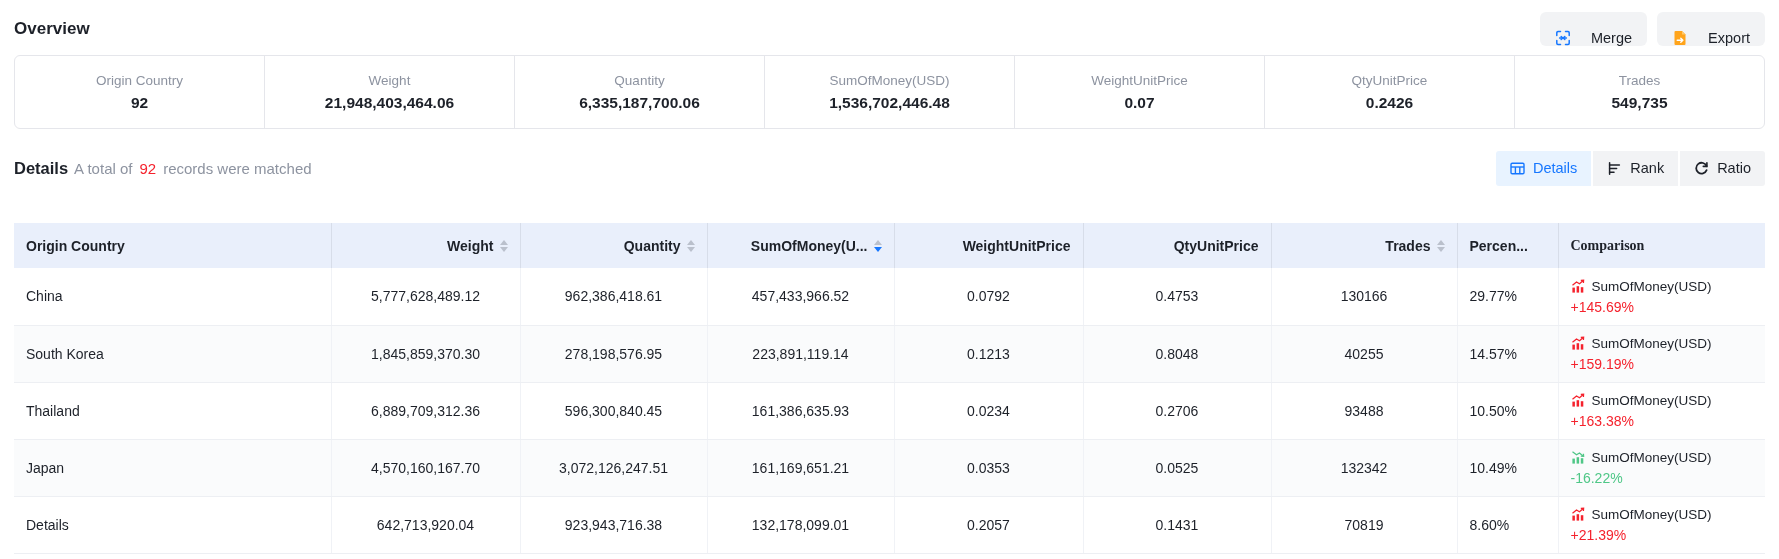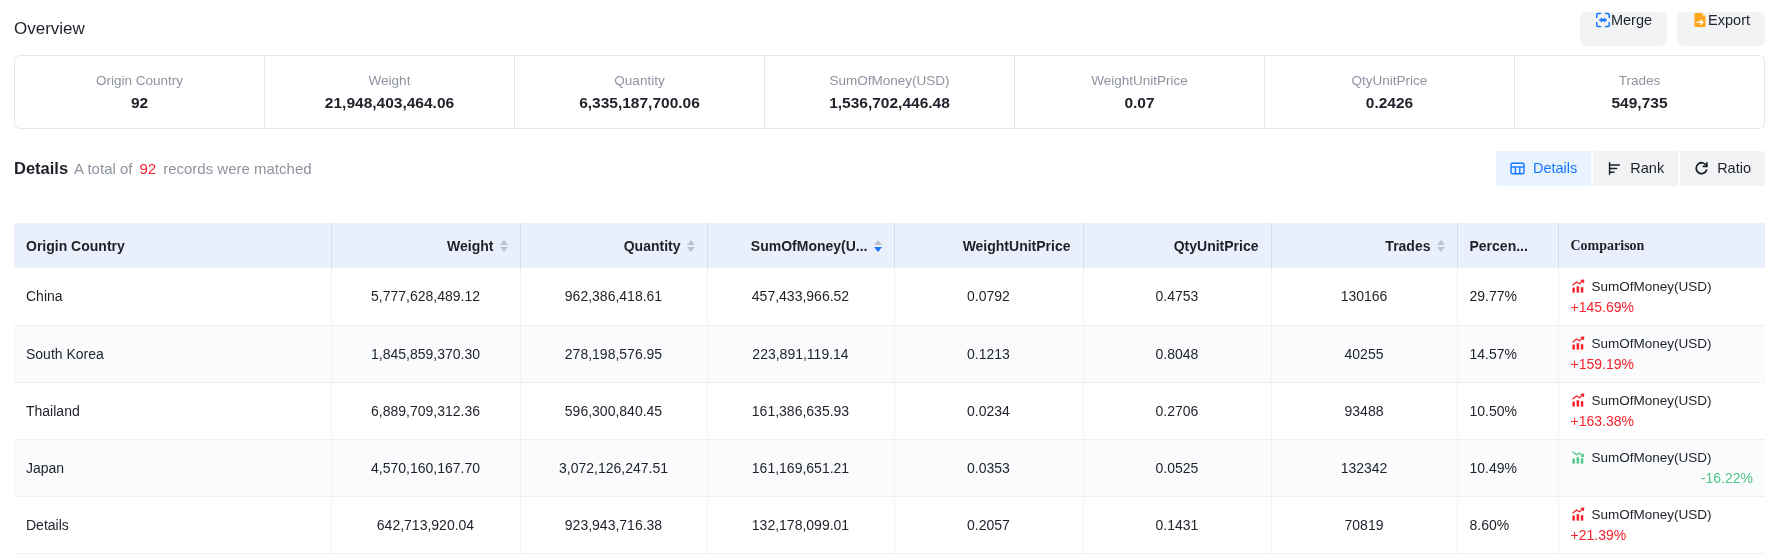--- a/index.html
+++ b/index.html
@@ -9,23 +9,23 @@
   }
   *{box-sizing:border-box;}
   html,body{margin:0;padding:0;background:#fff;}
   body{width:1779px;height:559px;overflow:hidden;
        font-family:"Liberation Sans","DejaVu Sans",sans-serif;color:var(--ink);}
   .page{width:1779px;height:559px;}
 
   
   .top-bar{display:flex;justify-content:space-between;align-items:center;
            padding:12px 14px 0 14px;height:46px;}
-  .page-title{font-size:17px;font-weight:normal;margin:0;color:var(--ink);}
+  .page-title{font-size:17px;font-weight:bold;margin:0;color:var(--ink);}
   .top-actions{display:flex;gap:10px;}
-  .btn{display:inline-flex;align-items:flex-start;gap:0;background:var(--segbg);
+  .btn{display:inline-flex;align-items:flex-end;gap:20px;background:var(--segbg);
        border:none;border-radius:6px;height:34px;padding:0 15px;font-size:14.5px;
        color:var(--ink);cursor:pointer;font-family:inherit;}
 
   
   .overview-card{margin:9px 14px 0 14px;border:1px solid var(--line);border-radius:6px;
                  height:74px;display:flex;align-items:stretch;}
   .stat{flex:1;display:flex;flex-direction:column;justify-content:center;align-items:center;
         border-left:1px solid var(--line);}
   .stat:first-child{border-left:none;}
   .stat-label{font-size:13.5px;color:var(--gray);line-height:1;}
@@ -59,21 +59,21 @@
           border-top:5px solid #bac0cc;}
   .c-down.on{border-top-color:var(--blue);}
   tbody td{height:57px;font-size:14px;color:var(--ink);padding:0 12px;background:#fff;
            border-bottom:1px solid var(--cellline);border-right:1px solid var(--vline);}
   tbody td:last-child{border-right:none;}
   tbody tr.alt td{background:#fafbfc;}
   td.num{text-align:center;}
   .cmp-top{display:flex;align-items:center;gap:6px;font-size:13.5px;color:var(--ink);line-height:1;}
   .cmp-change{font-size:14px;margin-top:6px;line-height:1;}
   .cmp-change.up{color:var(--red);}
-  .cmp-change.down{color:var(--green);text-align:right;}
+  .cmp-change.down{color:var(--green);}
   .icon{display:inline-flex;align-items:center;}
 </style>
 </head>
 <body>
 
 <div class="page">
 
   <div class="top-bar">
     <h1 class="page-title">Overview</h1>
     <div class="top-actions">

